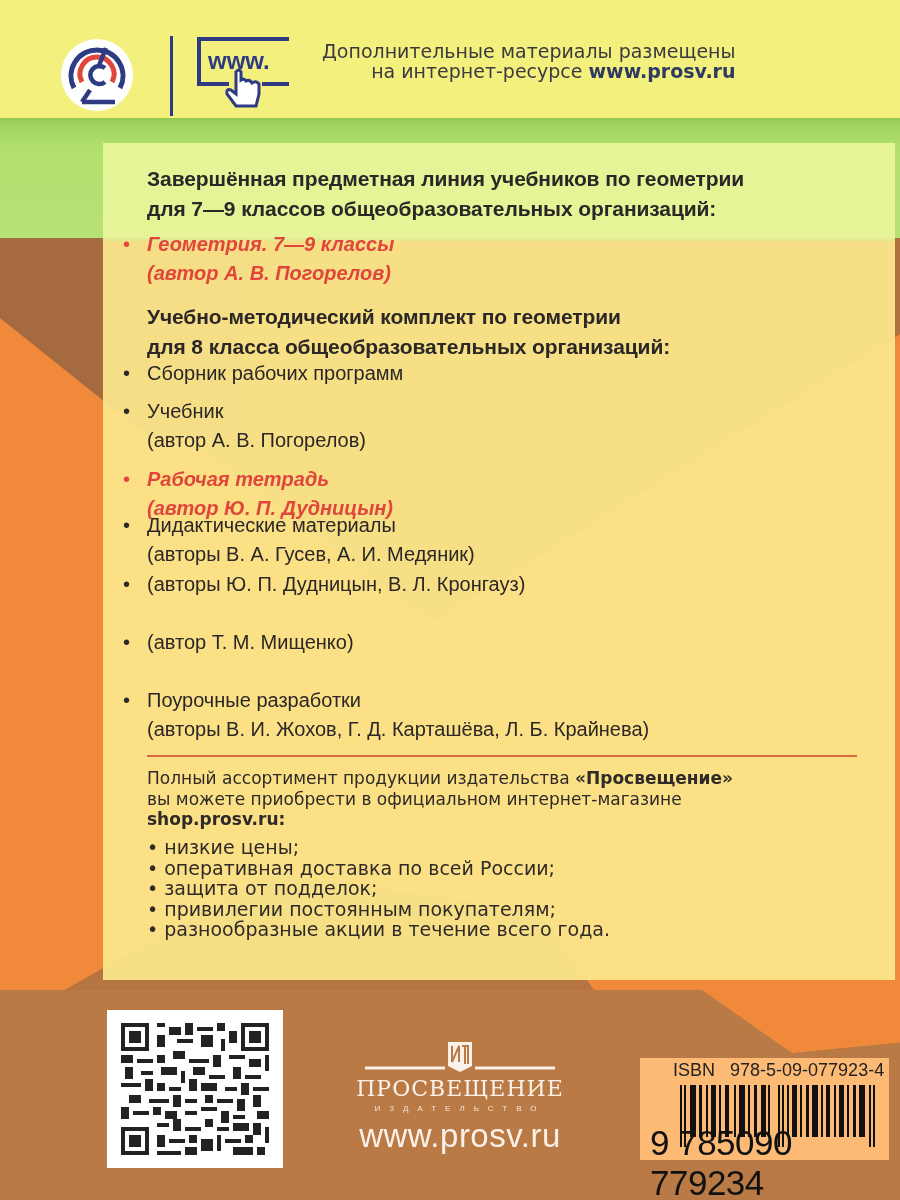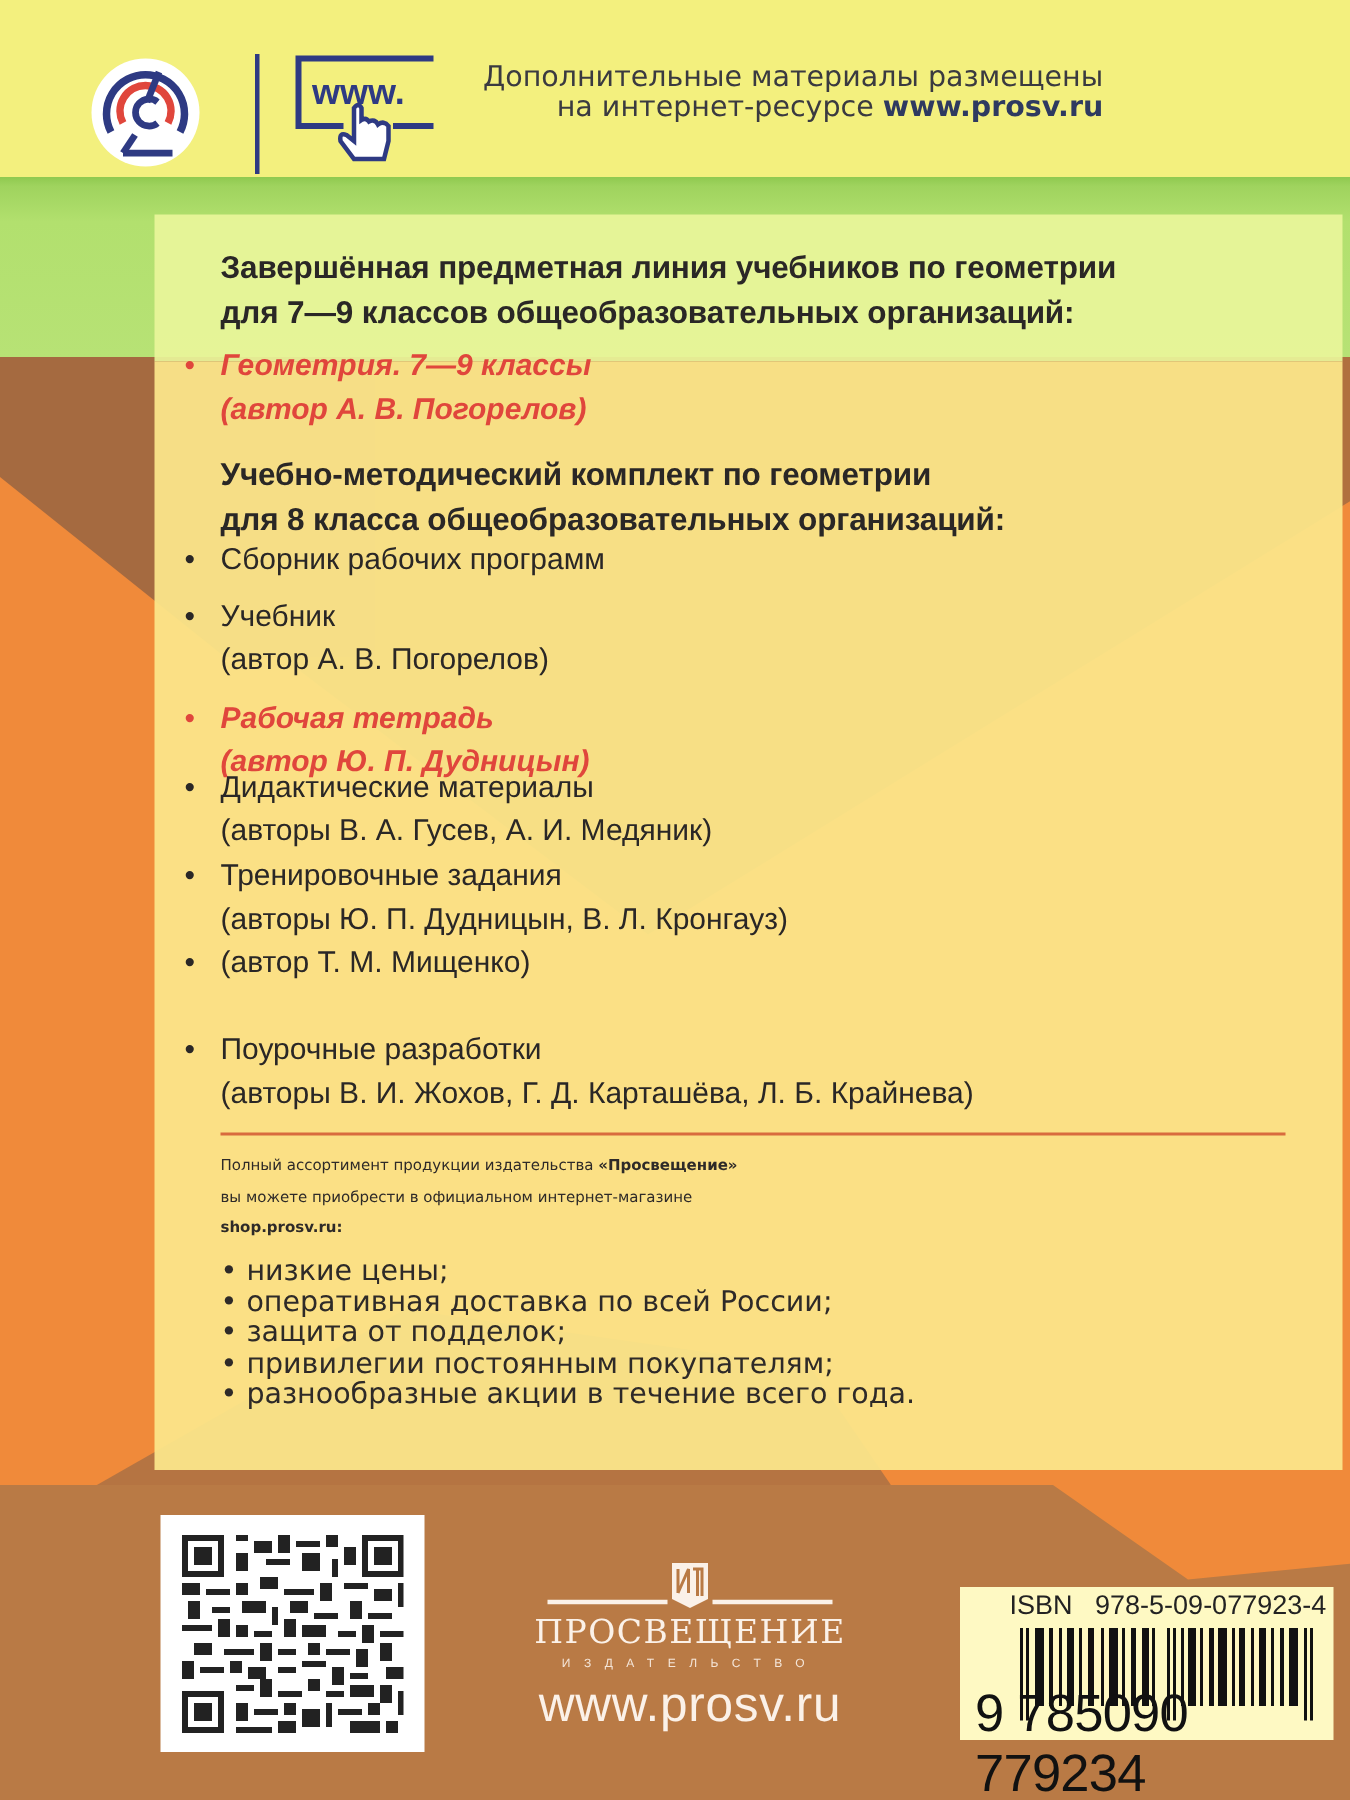--- a/index.html
+++ b/index.html
@@ -30,33 +30,33 @@
   .panel-top{position:absolute;left:0;top:0;width:792px;height:98px;background:#e9f59a;opacity:.92;}
   .panel-body{position:absolute;left:0;top:98px;width:792px;height:739px;background:#fbe58a;opacity:.94;}
   .content{position:absolute;left:103px;top:143px;width:792px;height:837px;color:#2a2726;}
   .h1{position:absolute;left:44px;font-weight:bold;font-size:21px;line-height:30px;letter-spacing:-.1px;}
   .red{color:#e0463c;font-style:italic;font-weight:bold;}
   .item{position:absolute;left:44px;font-size:20px;line-height:29px;}
   .bullet{position:absolute;left:-24px;top:0;}
   .redbul{color:#e0463c;}
   .divider{position:absolute;left:44px;top:612px;width:710px;height:2px;background:#d86b3e;}
   .shop{position:absolute;left:44px;top:625px;font-family:"DejaVu Sans",sans-serif;
-    font-size:10px;line-height:20.5px;color:#2e2a28;}
+    font-size:17px;line-height:20.5px;color:#2e2a28;}
   .shop b{font-weight:bold;}
   .shop-list{position:absolute;left:44px;top:694px;font-family:"DejaVu Sans",sans-serif;
     font-size:19px;line-height:20.6px;color:#2e2a28;}
 
   .qr{position:absolute;left:107px;top:1010px;width:176px;height:158px;background:#fff;}
   .qr svg{position:absolute;left:14px;top:12px;}
   .publisher{position:absolute;left:340px;top:1038px;width:240px;text-align:center;color:#fbf1e8;}
   .pub-logo{display:block;margin:0 auto;}
   .pub-name{font-family:"DejaVu Serif",serif;font-size:22px;letter-spacing:1px;margin-top:2px;}
   .pub-sub{font-size:8px;letter-spacing:9px;margin-top:3px;opacity:.9;}
   .pub-url{font-size:33px;font-weight:normal;margin-top:4px;letter-spacing:.5px;}
-  .isbn{position:absolute;left:640px;top:1058px;width:249px;height:102px;background:#fef9c3;}
+  .isbn{position:absolute;left:640px;top:1058px;width:249px;height:102px;background:#fdba74;}
   .isbn-label{position:absolute;left:33px;top:2px;font-size:18px;color:#222;}
   .isbn-barcode{position:absolute;left:38px;top:27px;}
   .isbn-digits{position:absolute;left:10px;top:65px;font-size:35px;color:#111;letter-spacing:-.5px;background:transparent;}
 </style>
 </head>
 <body>
 
 <div class="bg-top"></div>
 <div class="bg-green"></div>
 <div class="bg-brown"></div>
@@ -122,21 +122,20 @@
     <div>Рабочая тетрадь</div>
     <div>(автор Ю. П. Дудницын)</div>
   </div>
   <div class="item" style="top:368px">
     <span class="bullet">•</span>
     <div>Дидактические материалы</div>
     <div>(авторы В. А. Гусев, А. И. Медяник)</div>
   </div>
   <div class="item" style="top:427px">
     <span class="bullet">•</span>
-    <div>Тренировочные задания</div>
     <div>(авторы Ю. П. Дудницын, В. Л. Кронгауз)</div>
   </div>
   <div class="item" style="top:485px">
     <span class="bullet">•</span>
     <div>(автор Т. М. Мищенко)</div>
   </div>
   <div class="item" style="top:543px">
     <span class="bullet">•</span>
     <div>Поурочные разработки</div>
     <div>(авторы В. И. Жохов, Г. Д. Карташёва, Л. Б. Крайнева)</div>

